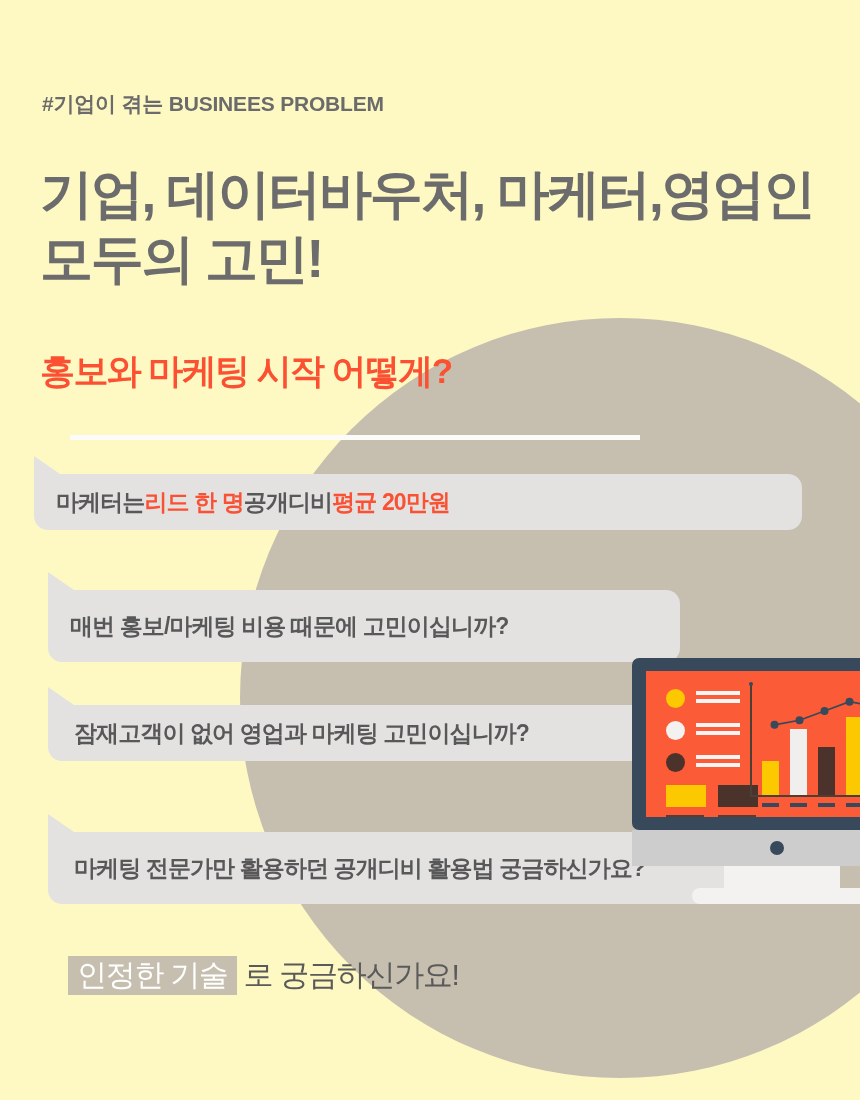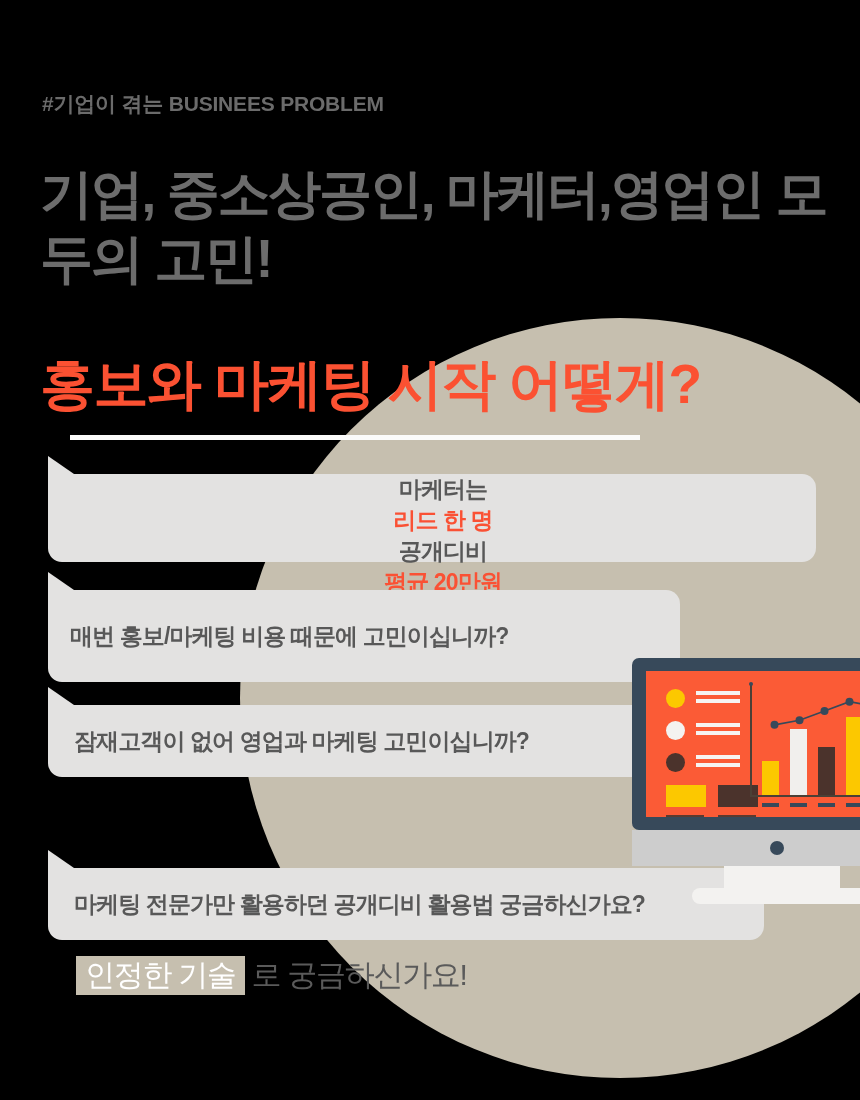--- a/index.html
+++ b/index.html
@@ -6,21 +6,21 @@
   html, body {
     margin: 0;
     padding: 0;
     background: #ffffff;
   }
   #page {
     position: relative;
     width: 860px;
     height: 1100px;
     overflow: hidden;
-    background: #000000;
+    background: #fef9c3;
     font-family: "Liberation Sans", "DejaVu Sans", sans-serif;
     text-decoration: underline;
   }
 
   
   .bg-circle {
     position: absolute;
     width: 760px;
     height: 760px;
     right: -140px;
@@ -56,21 +56,21 @@
     line-height: 1.22;
     font-weight: bold;
     color: #6c6c6c;
     letter-spacing: -2.2px;
   }
 
   .redline {
     position: absolute;
     left: 40px;
     top: 348px;
-    font-size: 55px;
+    font-size: 35px;
     font-weight: bold;
     color: #fb5132;
     letter-spacing: -1.6px;
     white-space: nowrap;
   }
 
   .divider {
     position: absolute;
     left: 70px;
     top: 435px;
@@ -98,42 +98,42 @@
     content: "";
     position: absolute;
     left: 0;
     top: -18px;
     border-style: solid;
     border-width: 18px 0 0 26px;
     border-color: transparent transparent transparent #e3e2e1;
   }
   .bubble .hl { color: #fa5134; }
 
-  #bubble-1 { left: 48px; top: 474px; width: 768px; height: 88px; padding-left: 22px; flex-direction: column; }
-  #bubble-2 { left: 48px; top: 590px; width: 632px; height: 92px; padding-left: 22px; }
-  #bubble-3 { left: 48px; top: 705px; width: 636px; height: 72px; padding-left: 26px; }
-  #bubble-4 { left: 48px; top: 832px; width: 716px; height: 72px; padding-left: 26px; margin-top: 36px; }
+  #bubble-1 { left: 34px; top: 474px; width: 768px; height: 56px; padding-left: 22px; }
+  #bubble-2 { left: 48px; top: 590px; width: 632px; height: 72px; padding-left: 22px; }
+  #bubble-3 { left: 48px; top: 705px; width: 636px; height: 56px; padding-left: 26px; }
+  #bubble-4 { left: 48px; top: 832px; width: 716px; height: 72px; padding-left: 26px; }
 
   
   .footer {
     position: absolute;
     left: 66px;
     top: 952px;
     font-size: 30px;
     line-height: 1.52;
     font-weight: normal;
     color: #5a5a5a;
     letter-spacing: -1.3px;
     z-index: 6;
   }
   .footer .mark {
     background: #c6bfaf;
     color: #ffffff;
     padding: 2px 9px 4px 9px;
-    margin-left: 10px;
+    margin-left: 2px;
   }
   .footer-line2 { display: block; }
 
   
   .monitor {
     position: absolute;
     left: 632px;
     top: 658px;
     width: 300px;
     z-index: 5;
@@ -232,21 +232,21 @@
 <body>
 
 <div id="page">
 
   <div class="bg-circle"></div>
 
   <div class="layer">
 
     <div class="kicker">#기업이 겪는 BUSINEES PROBLEM</div>
 
-    <div class="headline">기업, 중소상공인, 마케터,영업인 모두의 고민!</div>
+    <div class="headline">기업, 데이터바우처, 마케터,영업인 모두의 고민!</div>
 
     <div class="redline">홍보와 마케팅 시작 어떻게?</div>
 
     <div class="divider"></div>
 
     <div class="bubble" id="bubble-1">
         <span>마케터는 </span>
         <span class="hl">리드  한 명</span>
         <span> 공개디비 </span>
         <span class="hl">평균 20만원</span>

